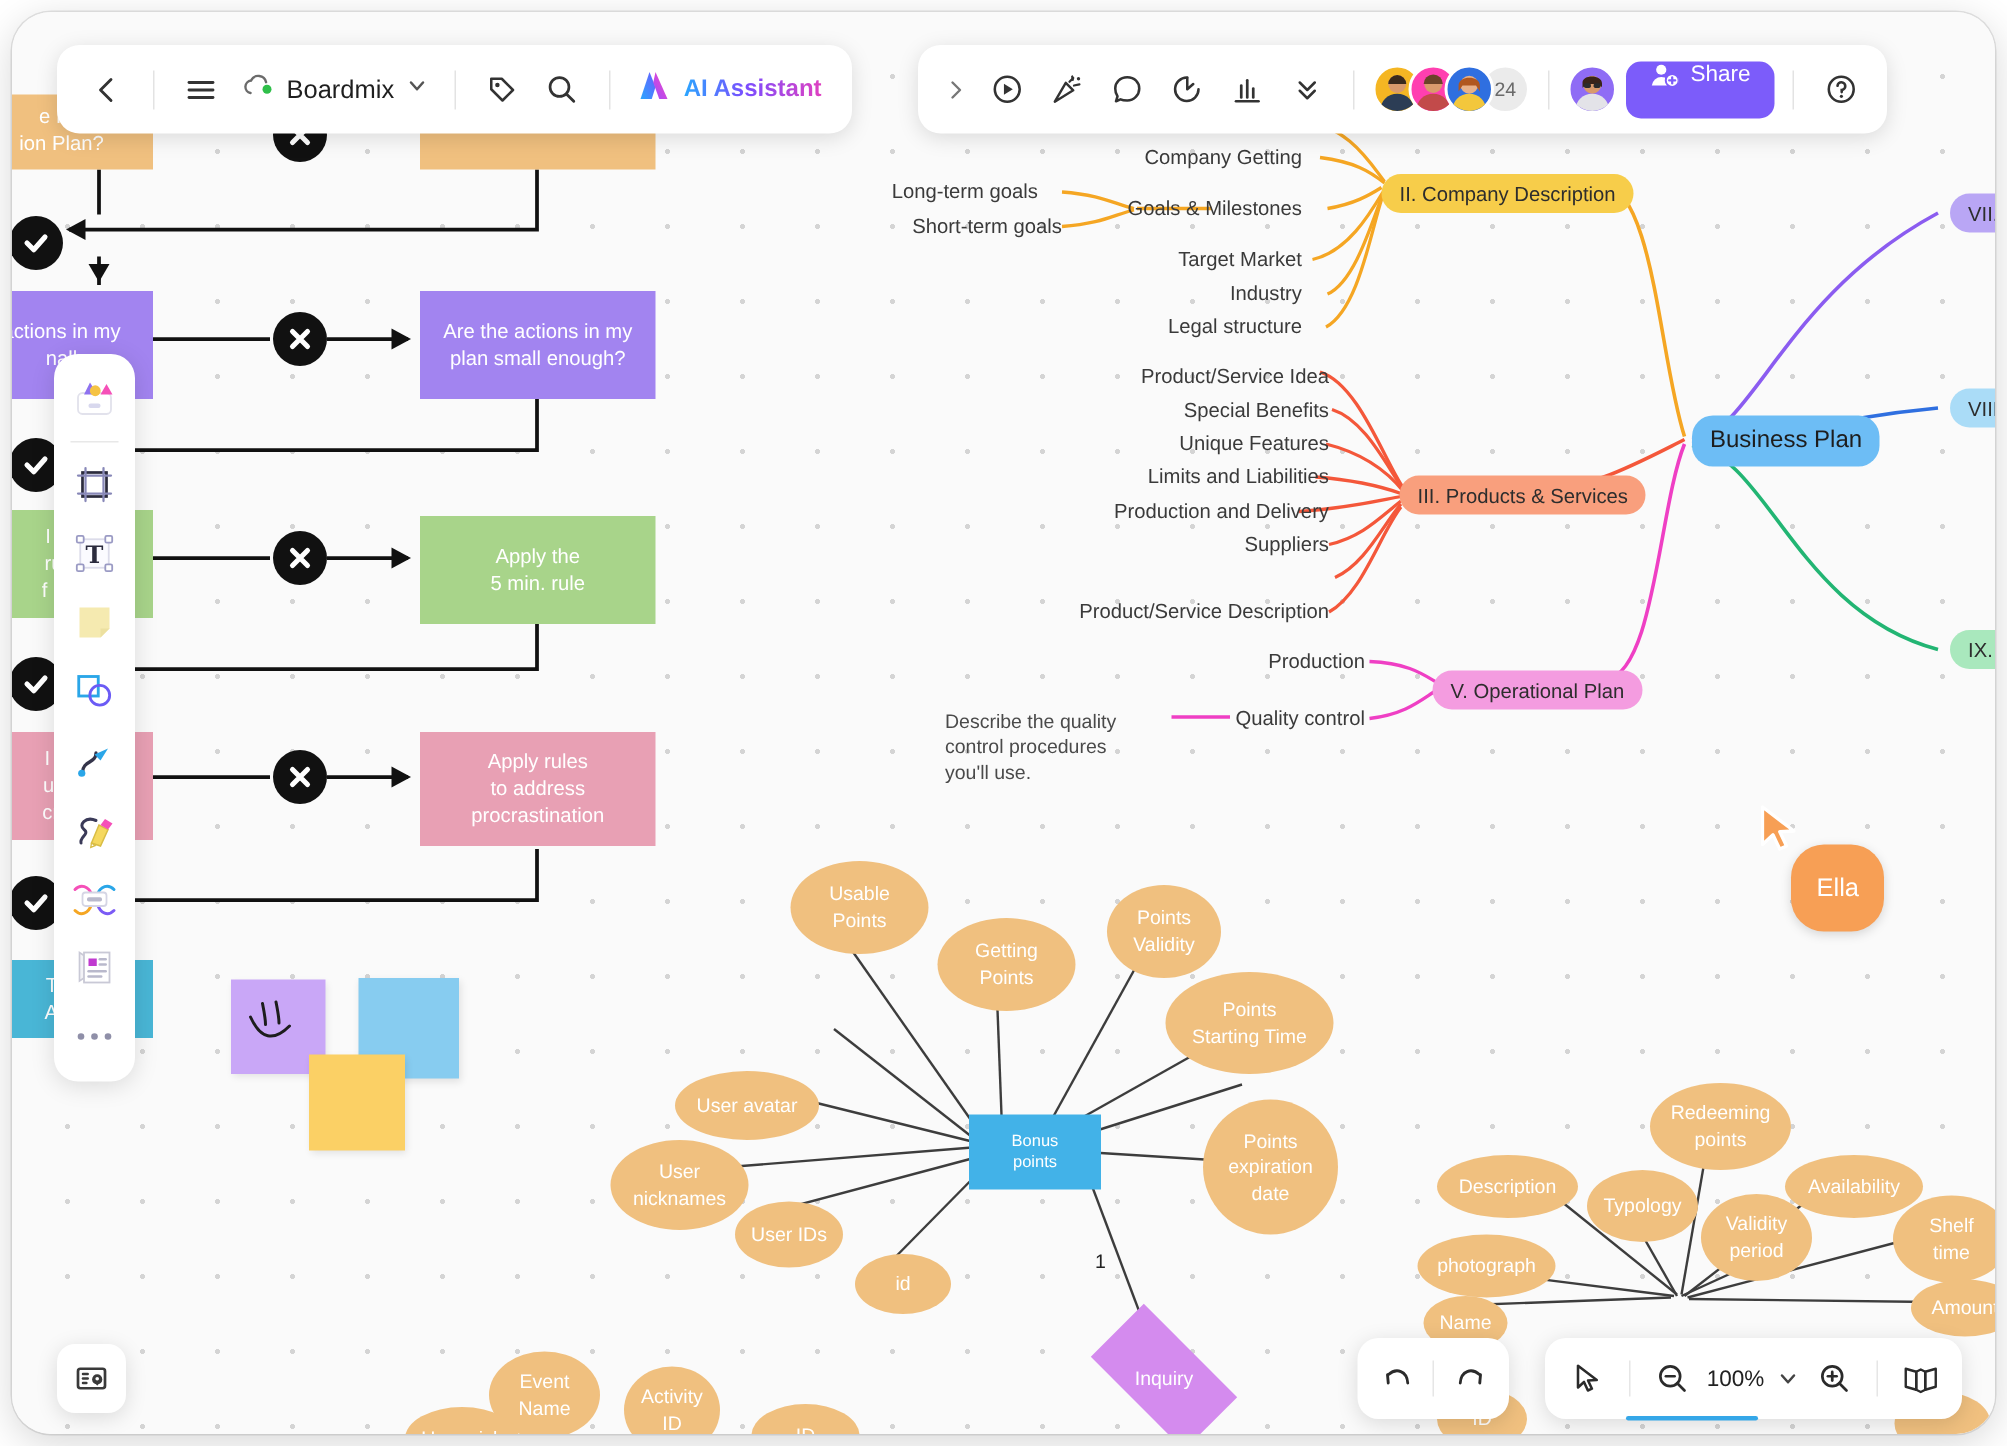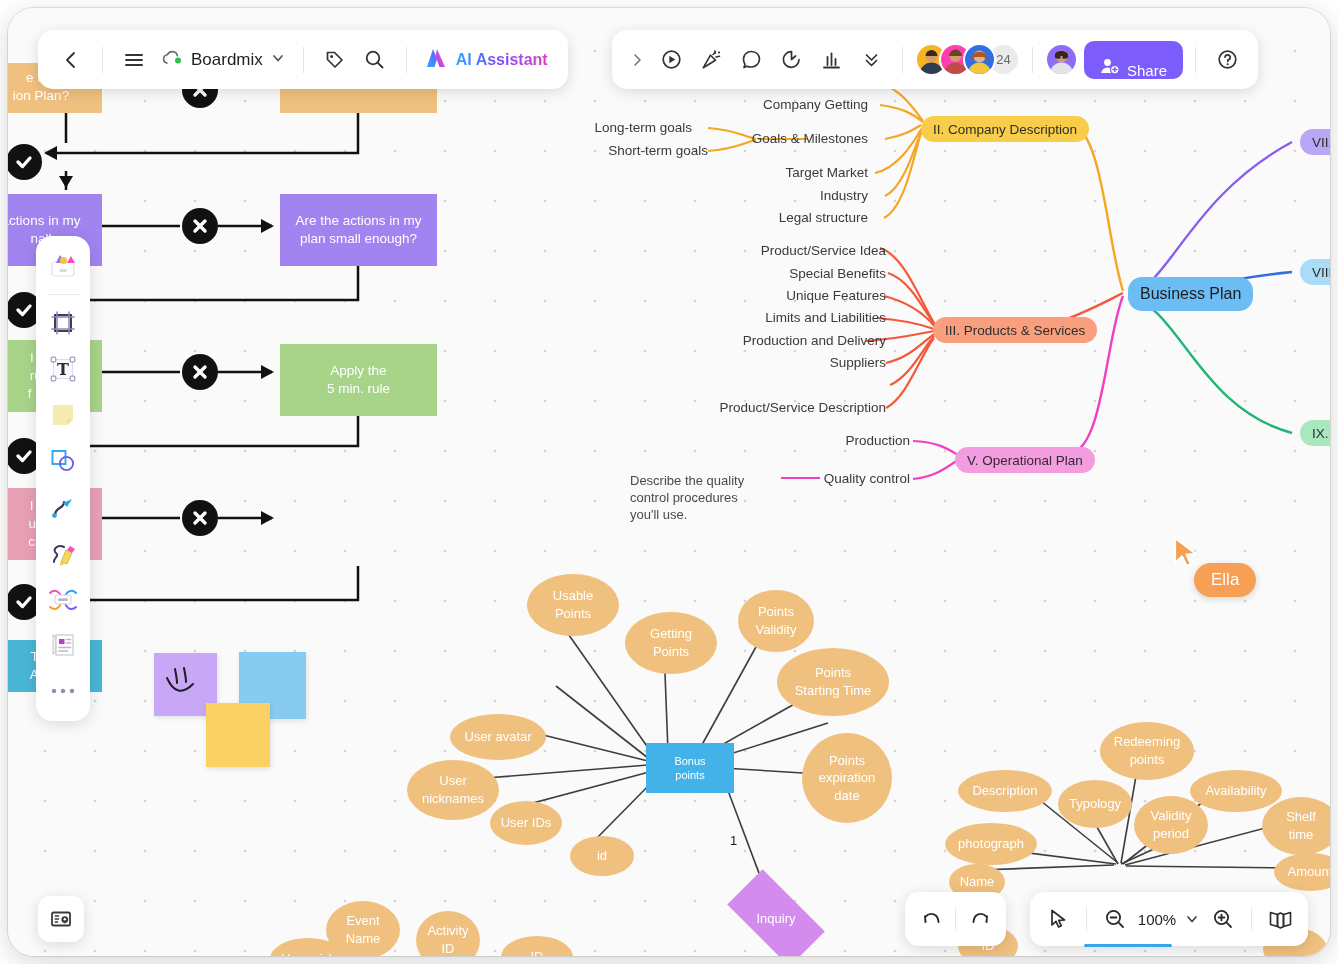--- a/index.html
+++ b/index.html
@@ -65,21 +65,21 @@
     box-shadow:0 3px 14px rgba(0,0,0,0.13); gap:2px; z-index:40;
   }
   #topbar-right .tdiv { width:1px; height:26px; background:#e3e3e3; margin:0 10px; }
   .av { width:33px; height:33px; border-radius:50%; border:2px solid #fff; position:relative;
         overflow:hidden; }
   .avstack { display:flex; align-items:center; }
   .avstack .av + .av { margin-left:-9px; }
   .avcount { width:33px; height:33px; border-radius:50%; background:#ebebeb; color:#6a6a6a;
         display:flex; align-items:center; justify-content:center; font-size:13px; margin-left:-9px;
         border:2px solid #fff; }
-  #share-btn { display:flex; align-items:flex-end; gap:8px; background:#7c5cfa; color:#fff;
+  #share-btn { display:flex; align-items:flex-start; gap:8px; background:#7c5cfa; color:#fff;
         border-radius:10px; height:38px; padding:0 16px; font-size:15px; cursor:pointer;
         margin-left:4px; }
 
   
   #left-rail { position:absolute; left:28px; top:228px; width:54px; background:#fff;
         border-radius:16px; box-shadow:0 3px 16px rgba(0,0,0,0.13); padding:8px 0;
         display:flex; flex-direction:column; align-items:center; gap:2px; z-index:35; }
   #left-rail .rdiv { width:32px; height:1px; background:#e8e8e8; margin:4px 0; }
   .rbtn { width:44px; height:44px; display:flex; align-items:center; justify-content:center;
           border-radius:9px; cursor:pointer; }
@@ -97,21 +97,21 @@
         align-items:center; padding:0 10px; gap:2px; z-index:40; }
   #zoom-bar .tdiv { width:1px; height:24px; background:#e6e6e6; margin:0 8px; }
   #zoom-level { font-size:15px; color:#222; min-width:44px; text-align:center; cursor:pointer; }
   .zbtn { width:36px; height:36px; display:flex; align-items:center; justify-content:center;
           border-radius:8px; cursor:pointer; color:#2b2b2b; }
   #zoom-underline { position:absolute; left:1076px; top:936px; width:88px; height:3px;
         background:#35a7e8; border-radius:2px; z-index:41; }
 
   
   #ella-label { position:absolute; left:1186px; top:555px; background:#f79f55; color:#fff;
-        border-radius:22px; padding:7px 17px; font-size:17px; z-index:30;
+        border-radius:22px; padding:19px 17px; font-size:17px; z-index:30;
         box-shadow:0 2px 7px rgba(0,0,0,0.15); }
 
   
   .sticky { position:absolute; box-shadow:1px 2px 5px rgba(0,0,0,0.10); }
 </style>
 </head>
 <body>
 
 <div id="stage">
  <div id="frame">
@@ -179,20 +179,25 @@
    </div>
    <div class="flowbox" style="left:272px; top:336px; width:157px; height:72px; background:#a8d48a;">
      <span style="white-space:pre-line;">Apply the
 5 min. rule</span>
    </div>
 
    <div class="flowbox" style="left:-28px; top:480px; width:122px; height:72px; background:#e8a0b4;">
      <span style="white-space:pre-line;">I ad
 ules
 cras</span>
+   </div>
+   <div class="flowbox" style="left:272px; top:480px; width:157px; height:76px; background:#e8a0b4;">
+     <span style="white-space:pre-line;">Apply rules
+to address
+procrastination</span>
    </div>
 
    <div class="flowbox" style="left:-28px; top:632px; width:122px; height:52px; background:#49b6d6;">
      <span style="white-space:pre-line;">Tak
 Acti</span>
    </div>
 
    <div class="xbadge" style="left:174px; top:64px;">
      <svg width="20" height="20" viewBox="0 0 20 20">
             <path d="M5 5 L15 15 M15 5 L5 15" stroke="#fff" stroke-width="3.4" stroke-linecap="round"></path>

